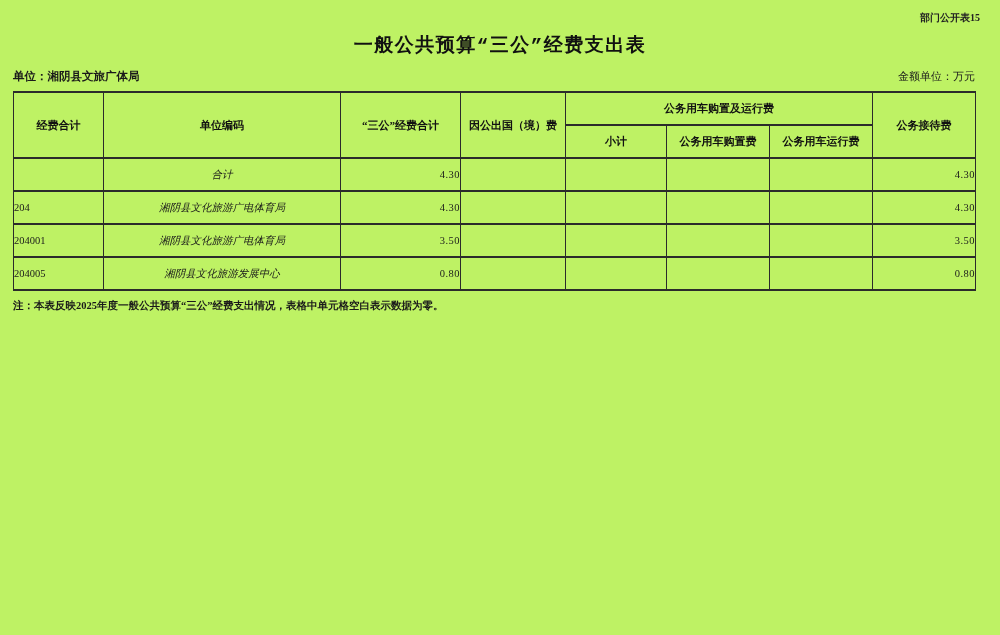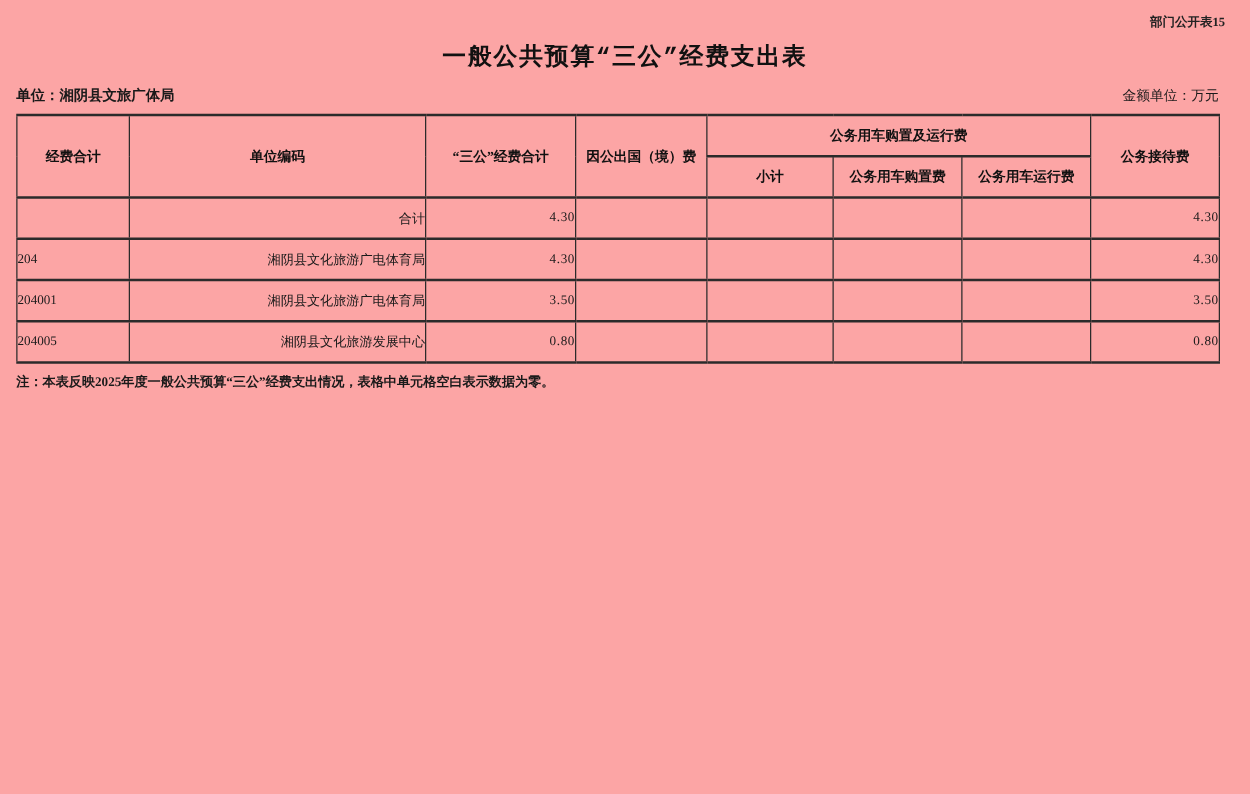--- a/index.html
+++ b/index.html
@@ -6,21 +6,21 @@
     margin: 0;
     padding: 0;
     background: #ffffff;
     font-family: "Liberation Serif", "DejaVu Serif", serif;
     color: #1a1a1a;
   }
   .page {
     position: relative;
     width: 1000px;
     height: 635px;
-    background: #fca5a5;
+    background: #bef264;
     overflow: hidden;
   }
   .sheet-label {
     position: absolute;
     top: 11px;
     right: 20px;
     font-size: 10px;
     font-weight: bold;
     color: #222;
   }
@@ -77,21 +77,21 @@
     height: 31px;
     color: #111;
   }
   table.budget td {
     font-size: 10.5px;
     font-weight: normal;
     height: 31px;
     color: #1a1a1a;
   }
   td.code   { text-align: left; padding-left: 4px; }
-  td.name   { text-align: right; padding-left: 3px; }
+  td.name   { text-align: center; padding-left: 3px; font-style: italic; }
   td.num    { text-align: right; padding-right: 4px; letter-spacing: 0.5px; }
   td.indent-code { padding-left: 18px; margin-top: 12px; }
   td.indent-name { padding-left: 14px; }
   .footnote {
     position: absolute;
     top: 299px;
     left: 13px;
     font-size: 10.5px;
     font-weight: bold;
     color: #1a1a1a;

